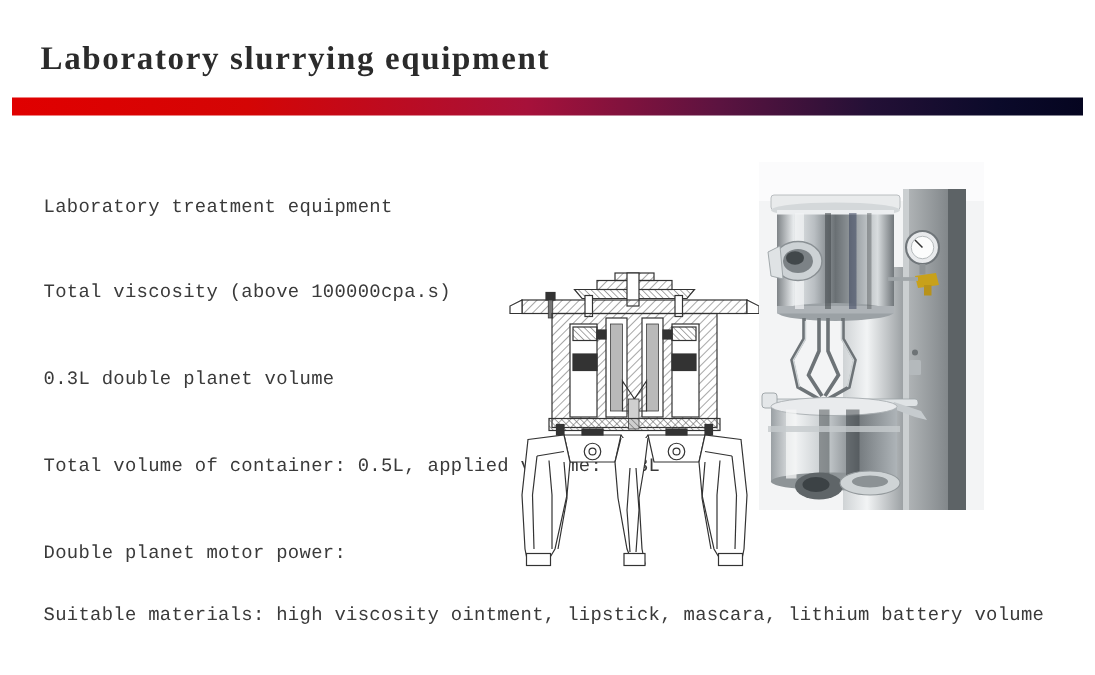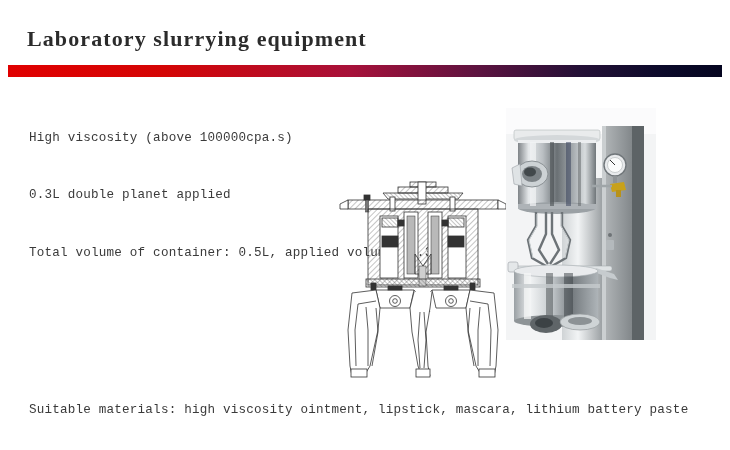--- a/index.html
+++ b/index.html
@@ -48,23 +48,25 @@
 </head>
 <body>
 
 <div id="page">
 
   <div class="title">Laboratory slurrying equipment</div>
 
   <div class="divider"></div>
 
   <div class="spec-block">
-    <div class="spec-line">High viscosity (above 100000cpa.s)</div>
-    <div class="spec-line">0.3L double planet applied</div>
+    <div class="spec-line">Laboratory treatment equipment</div>
+    <div class="spec-line">Total viscosity (above 100000cpa.s)</div>
+    <div class="spec-line">0.3L double planet volume</div>
     <div class="spec-line">Total volume of container: 0.5L, applied volume: 0.3L</div>
+    <div class="spec-line">Double planet motor power:</div>
     
     
     
     
     
     
     
   </div>
 
   <div class="diagram">
@@ -250,16 +252,16 @@
       <ellipse cx="74" cy="213" rx="12" ry="4" fill="#8c9295"></ellipse>
 
       <rect x="100" y="132" width="8" height="10" rx="1" fill="#b4b9bc"></rect>
       <circle cx="104" cy="127" r="2" fill="#6e7376"></circle>
 
       <rect x="0" y="0" width="150" height="232" fill="none"></rect>
     </svg>
   </div>
 
   <div class="bottom-note">
-    <div class="bottom-line">Suitable materials: high viscosity ointment, lipstick, mascara, lithium battery paste</div>
+    <div class="bottom-line">Suitable materials: high viscosity ointment, lipstick, mascara, lithium battery volume</div>
   </div>
 
 </div>
 
 </body></html>

